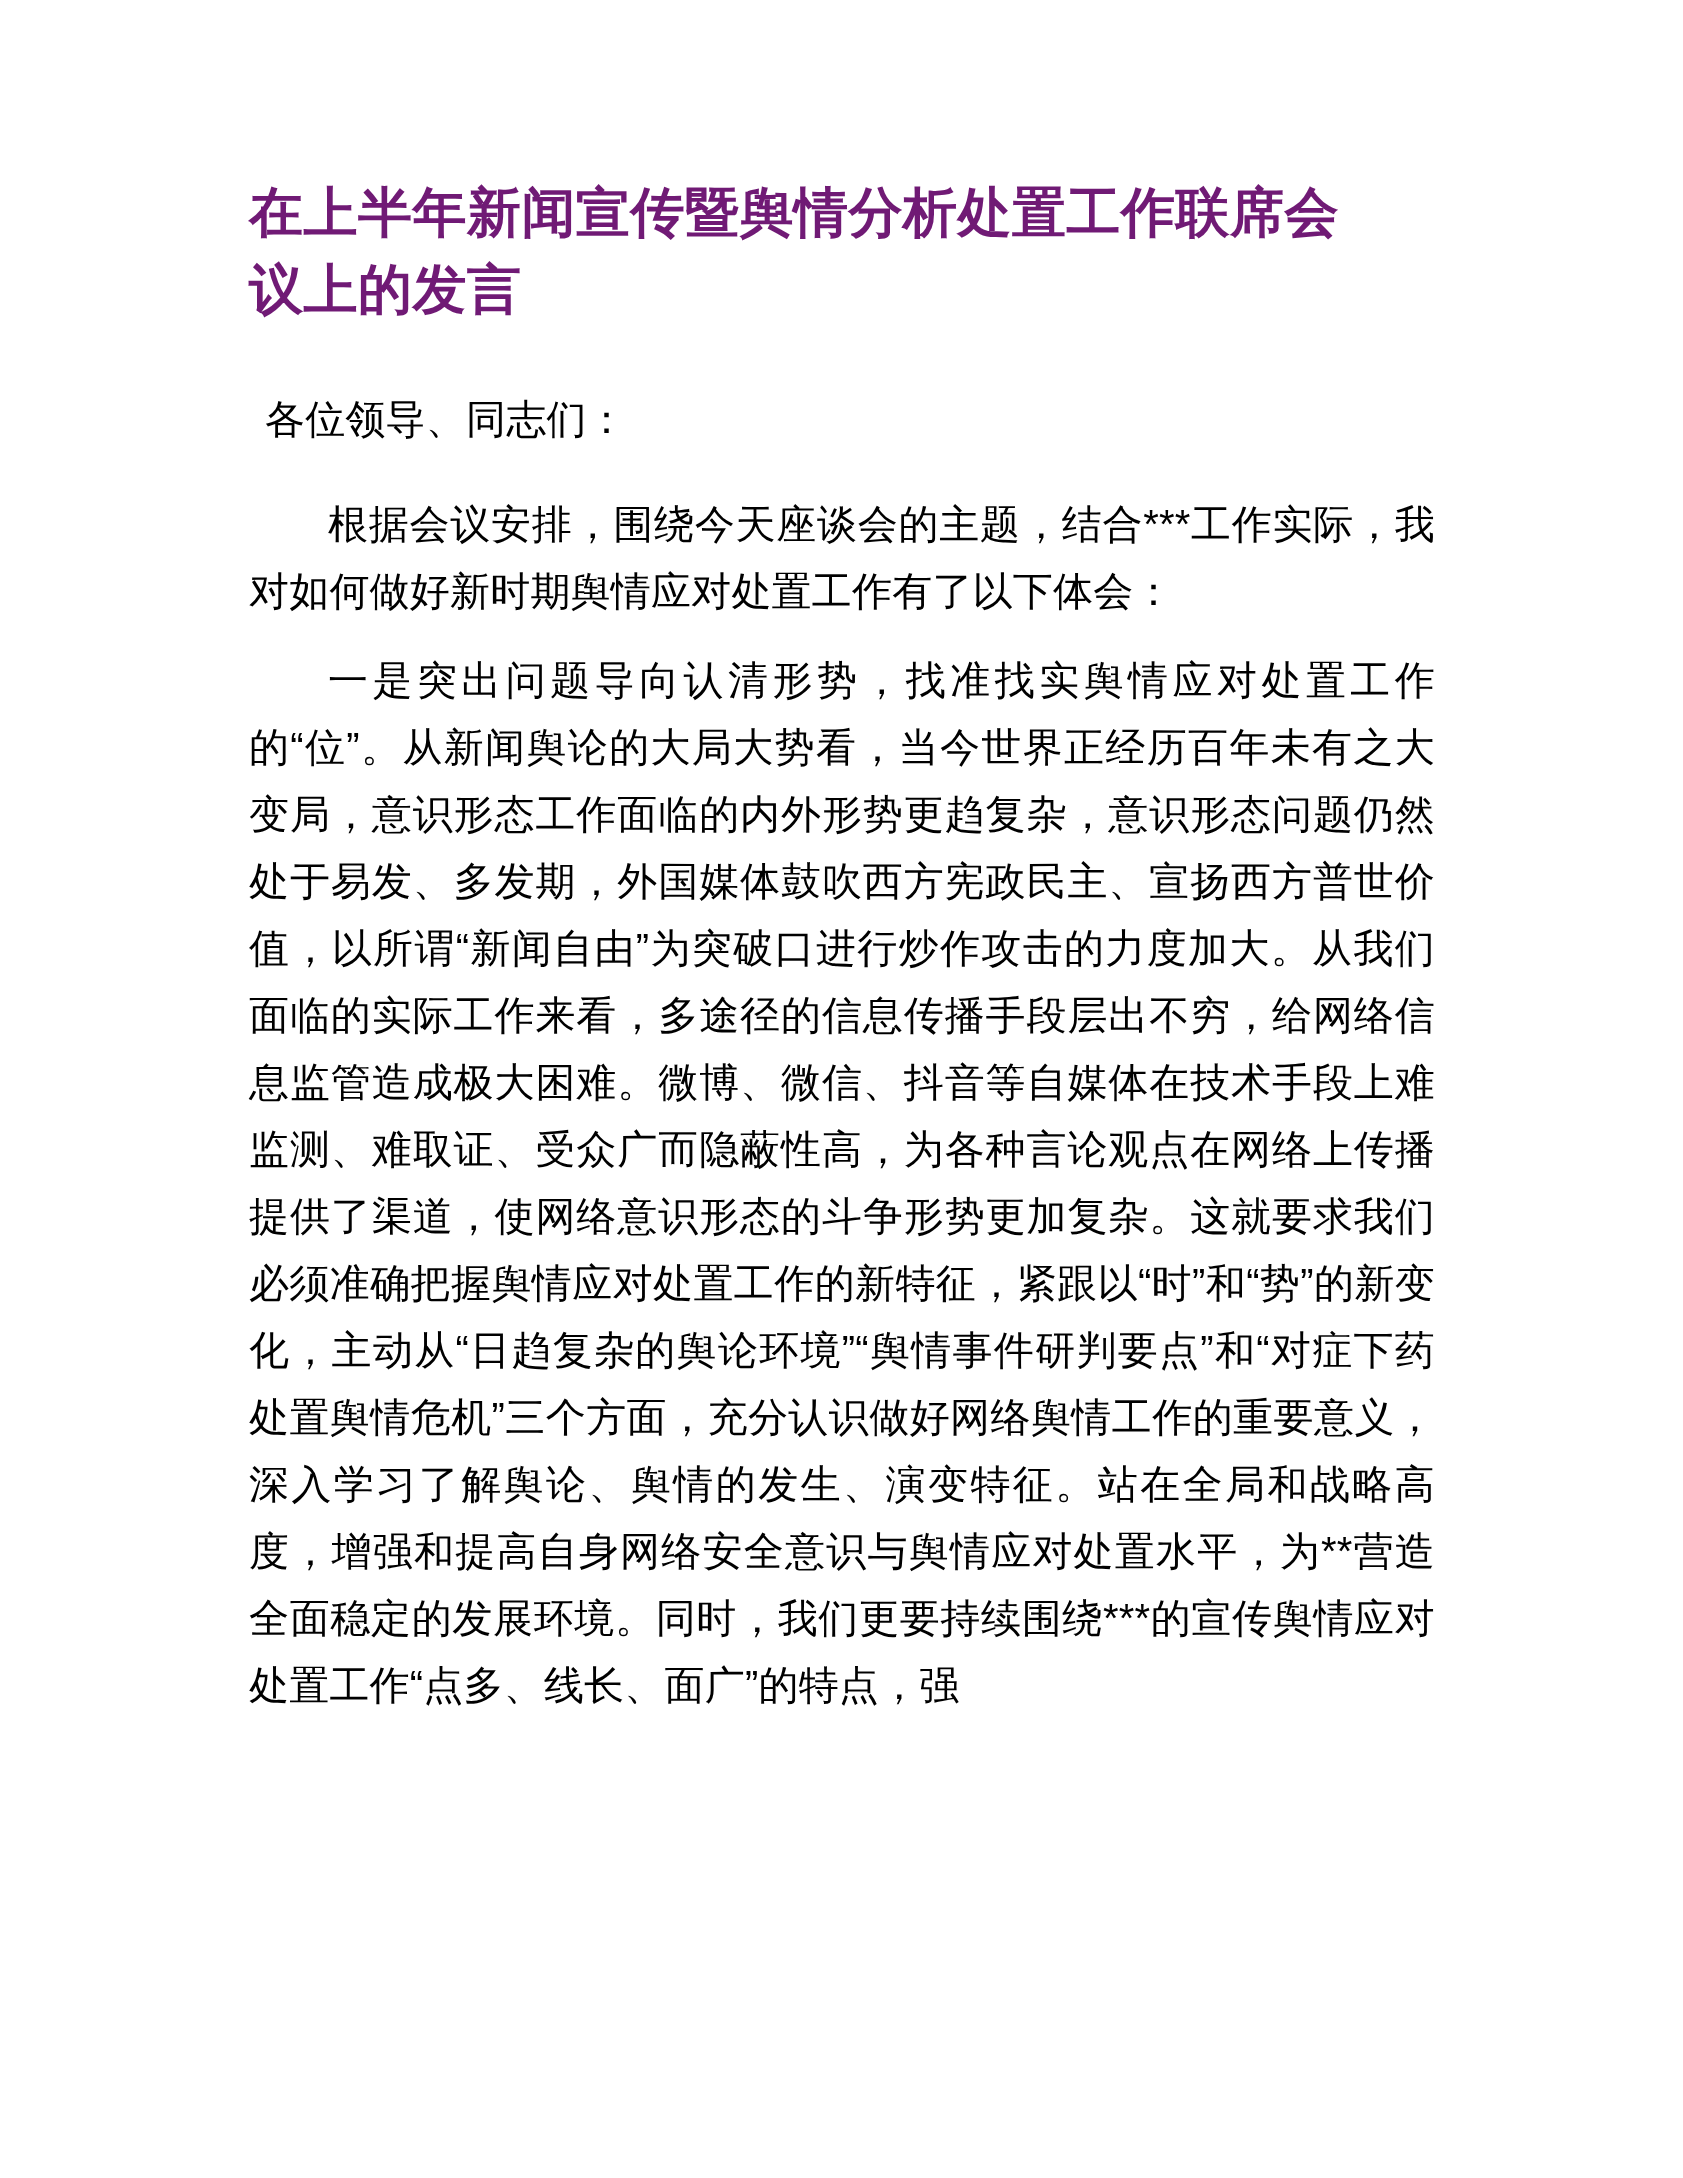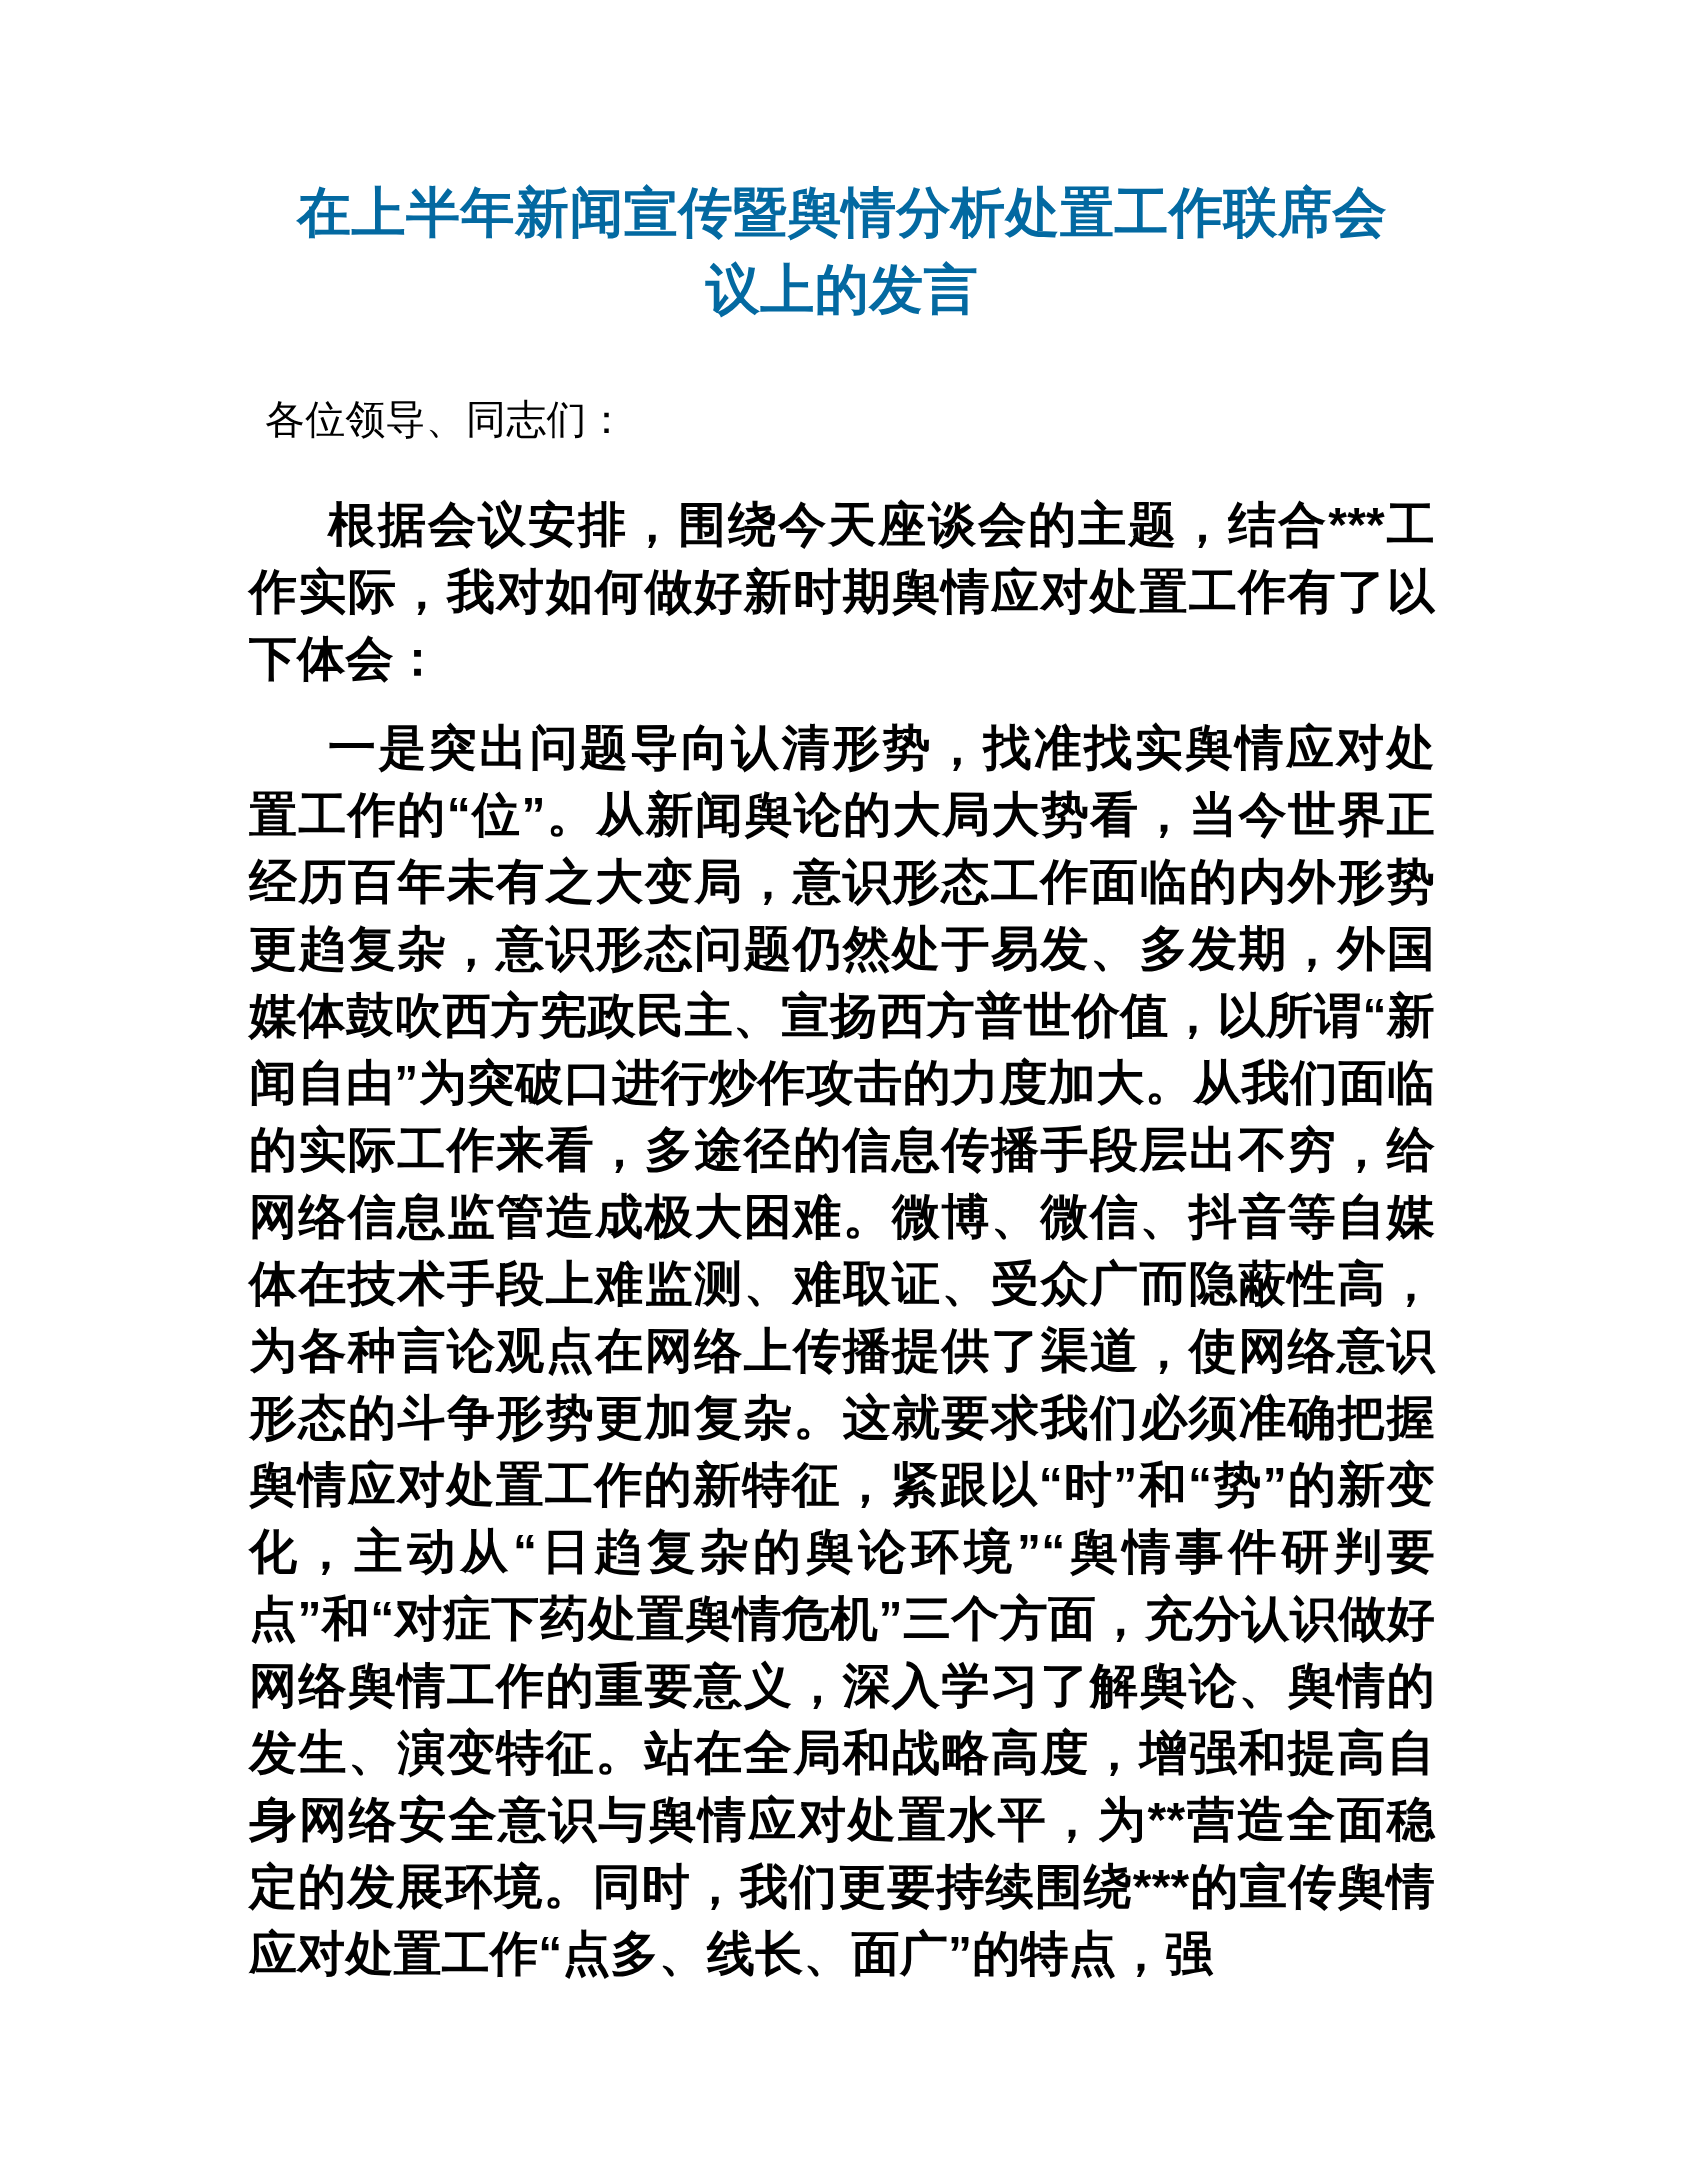--- a/index.html
+++ b/index.html
@@ -25,48 +25,46 @@
   .doc-body {
     position: absolute;
     left: 249px;
     top: 0;
     width: 1186px;
   }
   .doc-title {
     font-size: 54px;
     line-height: 77px;
     font-weight: bold;
-    text-align: center;
     letter-spacing: 0.5px;
     margin: 0;
     padding-top: 174px;
-    color: #0369a1;
+    color: #701a75;
   }
   .title-line {
     display: block;
   }
   .salutation {
     font-size: 40px;
     line-height: 67px;
     margin: 16px;
     padding-top: 42px;
     text-indent: 0;
     letter-spacing: 0.2px;
   }
   .para {
-    font-size: 48px;
+    font-size: 40px;
     line-height: 67px;
     margin: 0;
     padding-top: 22px;
     text-align: justify;
     text-justify: inter-ideograph;
     text-indent: 79px;
     letter-spacing: 0.2px;
     word-break: break-all;
-    font-weight: bold;
   }
   .para:last-child {
     padding-bottom: 0;
   }
 </style>
 </head>
 <body>
 
 <div class="page">
   <div class="doc-body">

